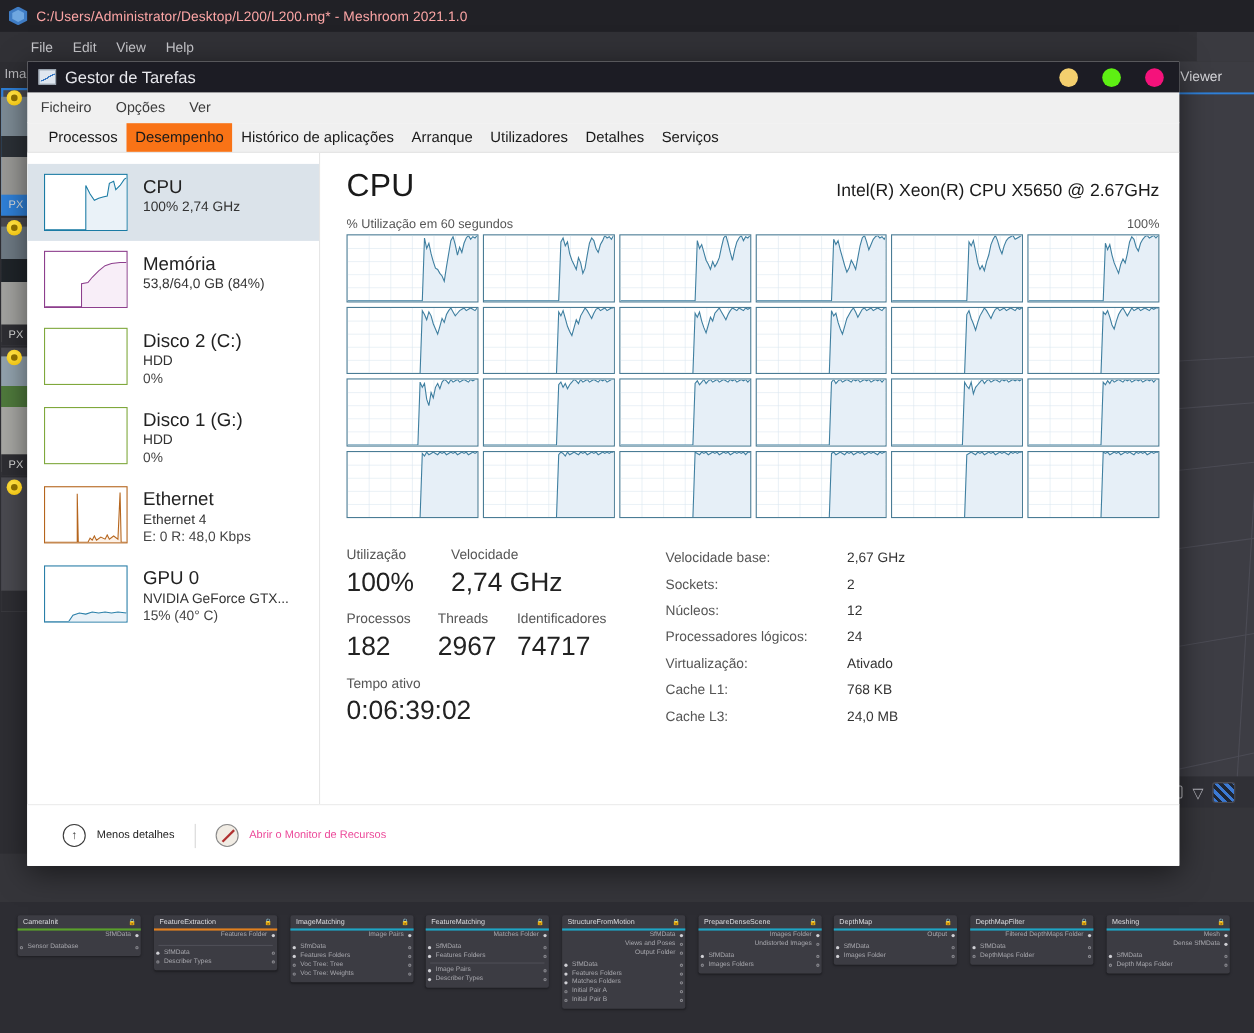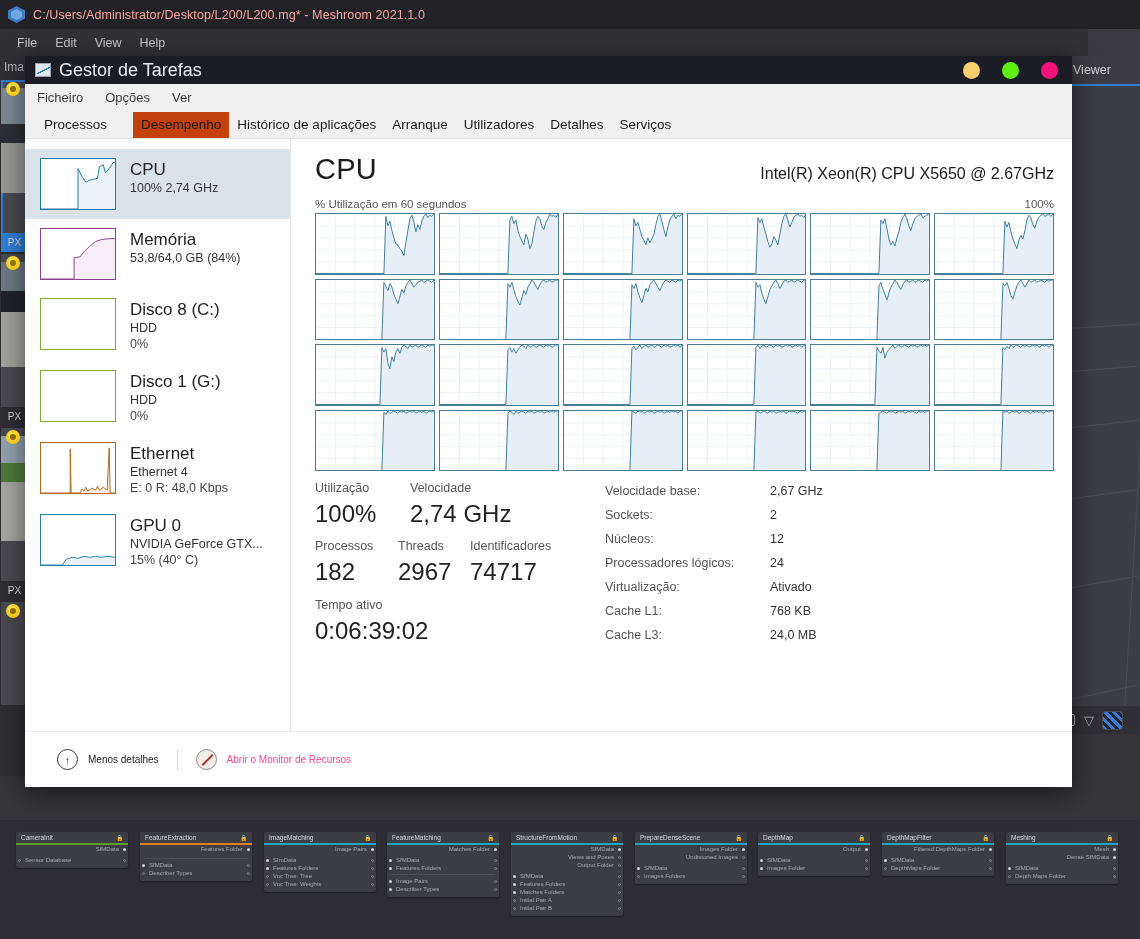--- a/index.html
+++ b/index.html
@@ -28,36 +28,36 @@
   }
   #mr-logo::after{
     content:""; position:absolute; left:3px; top:3px; right:3px; bottom:3px;
     background:#6fa7e0;
     clip-path: polygon(50% 0%, 100% 26%, 100% 74%, 50% 100%, 0% 74%, 0% 26%);
   }
   #mr-title { color: #fca5a5; font-size: 12.5px; letter-spacing: .1px; }
 
   #mr-menubar {
     position: absolute; left: 0; top: 29px; width: 1088px; height: 27px;
-    background: #313136; display: flex; align-items: center; padding-left: 8px;
+    background: #313136; display: flex; align-items: center; padding-left: 19px;
   }
   .mr-menu { color: #c8c8cc; font-size: 12.5px; padding: 3px 9px; }
 
   #mr-body { position: absolute; left: 0; top: 56px; width: 1140px; height: 883px; background: #35353a; }
 
   
   #mr-gallery {
     position: absolute; left: 0; top: 0; width: 30px; height: 720px;
     background: #2e2e33; border-right: 1px solid #232327;
   }
   #mr-gallery-title {
     color: #b9b9bd; font-size: 12px; padding: 4px 0 4px 4px; white-space: nowrap; overflow: hidden;
   }
   .thumb {
-    position: relative; width: 27px; height: 172px; margin: 2px 0 0 1px;
+    position: relative; width: 27px; height: 116px; margin: 2px 0 0 1px;
     background: #4a4a50; overflow: hidden;
   }
   .thumb.sel { outline: 2px solid #2f80d8; outline-offset: -2px; }
   .thumb .photo { position: absolute; left: 0; top: 8px; width: 27px; height: 105px; }
   .thumb .cap {
     position: absolute; left: 0; bottom: 0; width: 27px; height: 19px;
     color: #ddd; font-size: 10px; text-align: center; line-height: 19px; background: #2e2e33;
   }
   .thumb.sel .cap { background: #2f80d8; }
   .lens {
@@ -134,39 +134,39 @@
   }
   #tm-icon {
     width: 16px; height: 14px; background: #dfe6ef; border: 1px solid #9aa5b1;
     position: relative; margin-right: 8px; flex: 0 0 auto;
   }
   #tm-icon::after {
     content: ""; position: absolute; left: 1px; top: 3px; width: 13px; height: 7px;
     background:
       linear-gradient(to bottom right, transparent 45%, #3a78c2 45%, #3a78c2 55%, transparent 55%);
   }
-  #tm-title { color: #e9e9ee; font-size: 18px; text-align: center; }
+  #tm-title { color: #e9e9ee; font-size: 15px; text-align: center; }
   #tm-winbtns { position: absolute; right: 14px; top: 0; height: 28px; display: flex; align-items: center; gap: 22px; }
   .wbtn { width: 17px; height: 17px; border-radius: 50%; }
 
   #tm-menubar {
     height: 28px; background: #f0f0f0; display: flex; align-items: center; padding-left: 3px; gap: 4px;
     border-bottom: 1px solid #f0f0f0;
   }
   .tm-menu { font-size: 13px; color: #3b3b3b; padding: 3px 9px; }
 
   #tm-tabs {
     height: 27px; background: #f0f0f0; display: flex; align-items: flex-end; padding-left: 11px;
     border-bottom: 1px solid #e2e2e2;
   }
   .tm-tab {
     font-size: 13.5px; color: #1a1a1a; padding: 4px 8px 5px 8px; line-height: 17px;
     white-space: nowrap;
   }
-  .tm-tab.active { background: #c2410c; margin-left: 18px; }
+  .tm-tab.active { background: #f97316; }
 
   #tm-content { display: flex; height: calc(731px - 28px - 28px - 27px); background: #fff; }
 
   
   #tm-sidebar {
     width: 266px; flex: 0 0 266px; border-right: 1px solid #e6e6e6; padding: 10px 0 0 0;
     background: #fff;
   }
   .res {
     display: flex; gap: 14px; padding: 9px 10px 9px 15px; align-items: flex-start;
@@ -186,21 +186,21 @@
   #graph-labels {
     display: flex; justify-content: space-between; margin-top: 12px; font-size: 11.5px; color: #555;
   }
   #cores {
     display: grid; grid-template-columns: repeat(6, 1fr); grid-template-rows: repeat(4, 1fr);
     gap: 4px; margin-top: 3px; height: 258px;
   }
   .core { border: 1px solid #4a7c95; background: #fff; position: relative; overflow: hidden; }
   .core svg { width: 100%; height: 100%; display: block; }
 
-  #stats { display: flex; margin-top: 8px; }
+  #stats { display: flex; margin-top: 24px; }
   #stats-left { width: 290px; flex: 0 0 290px; }
   .srow { display: flex; }
   .scell { }
   .slab { font-size: 12.5px; color: #555; line-height: 19px; }
   .sval { font-size: 24px; color: #222; line-height: 31px; font-weight: 300; }
   #stats-right { flex: 1 1 auto; padding-left: 0; }
   .specrow { display: flex; font-size: 12.5px; color: #555; line-height: 24px; }
   .speck { width: 165px; flex: 0 0 165px; }
   .specv { color: #333; }
 
@@ -503,21 +503,21 @@
           <div class="txt">
             <div class="rname">Memória</div>
             <div class="rsub">53,8/64,0 GB (84%)</div>
           </div>
         </div>
         <div class="res">
           <div class="mini" style="border: 1px solid rgb(127, 168, 60);">
             <svg width="74" height="50" viewBox="0 0 76 52" preserveAspectRatio="none" style="display:block"></svg>
           </div>
           <div class="txt">
-            <div class="rname">Disco 8 (C:)</div>
+            <div class="rname">Disco 2 (C:)</div>
             <div class="rsub">HDD</div>
             <div class="rsub muted">0%</div>
           </div>
         </div>
         <div class="res">
           <div class="mini" style="border: 1px solid rgb(127, 168, 60);">
             <svg width="74" height="50" viewBox="0 0 76 52" preserveAspectRatio="none" style="display:block"></svg>
           </div>
           <div class="txt">
             <div class="rname">Disco 1 (G:)</div>

